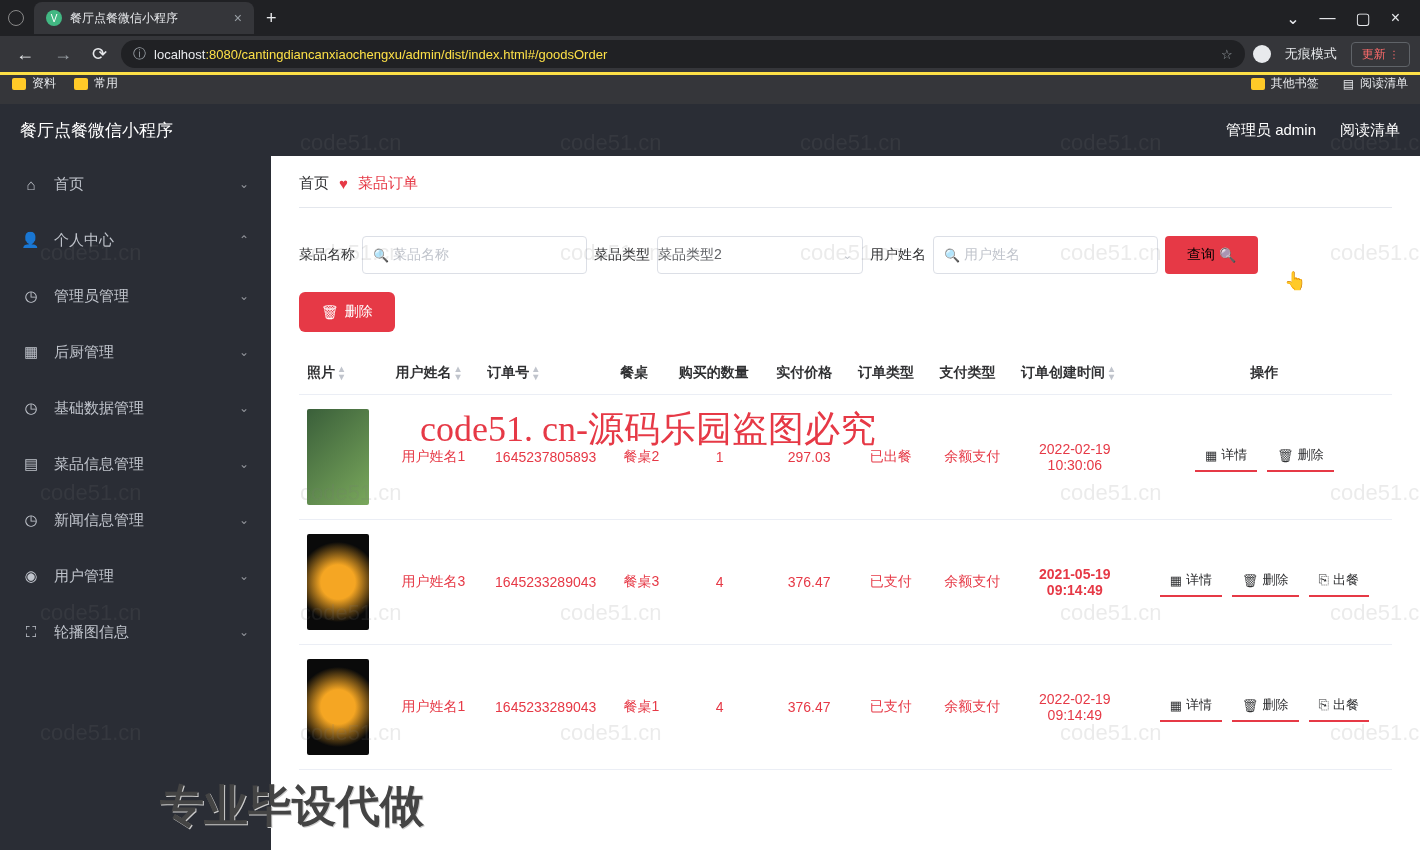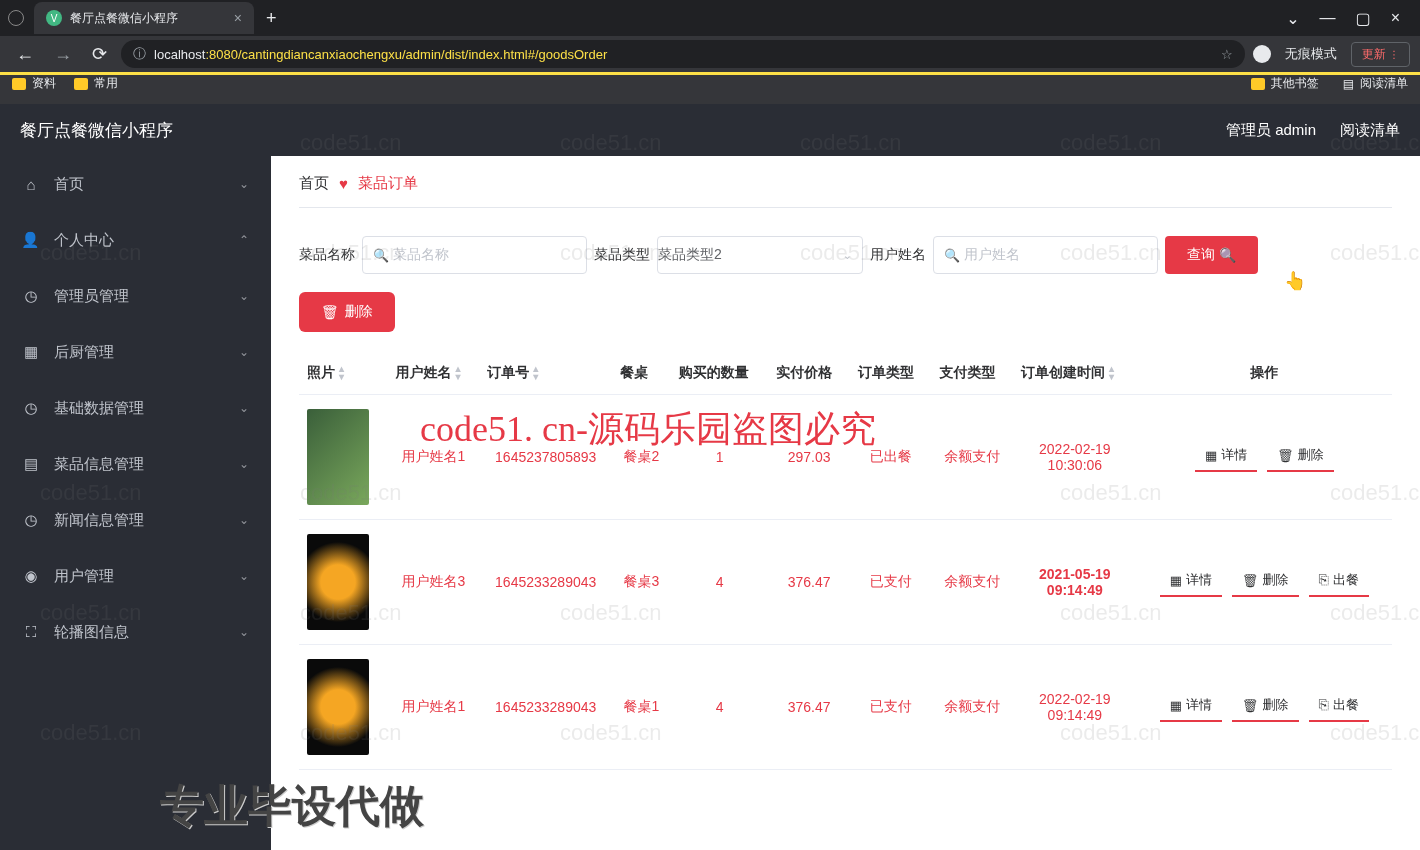--- a/index.html
+++ b/index.html
@@ -47,21 +47,21 @@
 .breadcrumb .current { color: #e63946; }
 
 .filter-row { display: flex; align-items: center; gap: 7px; margin: 28px 0 18px; }
 .filter-label { font-size: 14px; color: #303133; }
 .filter-input { height: 38px; border: 1px solid #dcdfe6; border-radius: 4px; padding: 0 30px; font-size: 14px; color: #606266; background: #fff; display: flex; align-items: center; position: relative; }
 .filter-input.w1 { width: 225px; }
 .filter-input.w2 { width: 206px; }
 .filter-input .search-icn { position: absolute; left: 10px; color: #c0c4cc; font-size: 13px; }
 .filter-input .down-icn { position: absolute; right: 10px; color: #c0c4cc; font-size: 11px; }
 .filter-input .ph { color: #c0c4cc; }
-.query-btn { height: 38px; background: #e63946; color: #ffffff; border-radius: 4px; padding: 0 22px; font-size: 14px; display: flex; align-items: center; gap: 4px; border: none; position: relative; }
+.query-btn { height: 38px; background: #e63946; color: #000000; border-radius: 4px; padding: 0 22px; font-size: 14px; display: flex; align-items: center; gap: 4px; border: none; position: relative; }
 
 .delete-btn { height: 40px; background: #e63946; color: #fff; border-radius: 6px; padding: 0 22px; font-size: 14px; display: inline-flex; align-items: center; gap: 6px; border: none; }
 
 .table { width: 100%; margin-top: 20px; border-collapse: collapse; font-size: 14px; }
 .table th { text-align: left; padding: 12px 8px; color: #303133; font-weight: 600; border-bottom: 1px solid #ebeef5; }
 .table th .sort { color: #c0c4cc; font-size: 10px; display: block; line-height: 8px; }
 .table td { padding: 14px 8px; border-bottom: 1px solid #ebeef5; color: #e63946; vertical-align: middle; text-align: center; }
 .table td.photo-cell { text-align: left; }
 .thumb { width: 62px; height: 96px; background: linear-gradient(135deg,#3a5f3a,#7aa85c); border-radius: 2px; display: block; }
 .thumb.r2 { background: radial-gradient(circle,#f5a623 30%,#0a0a0a 70%); }

